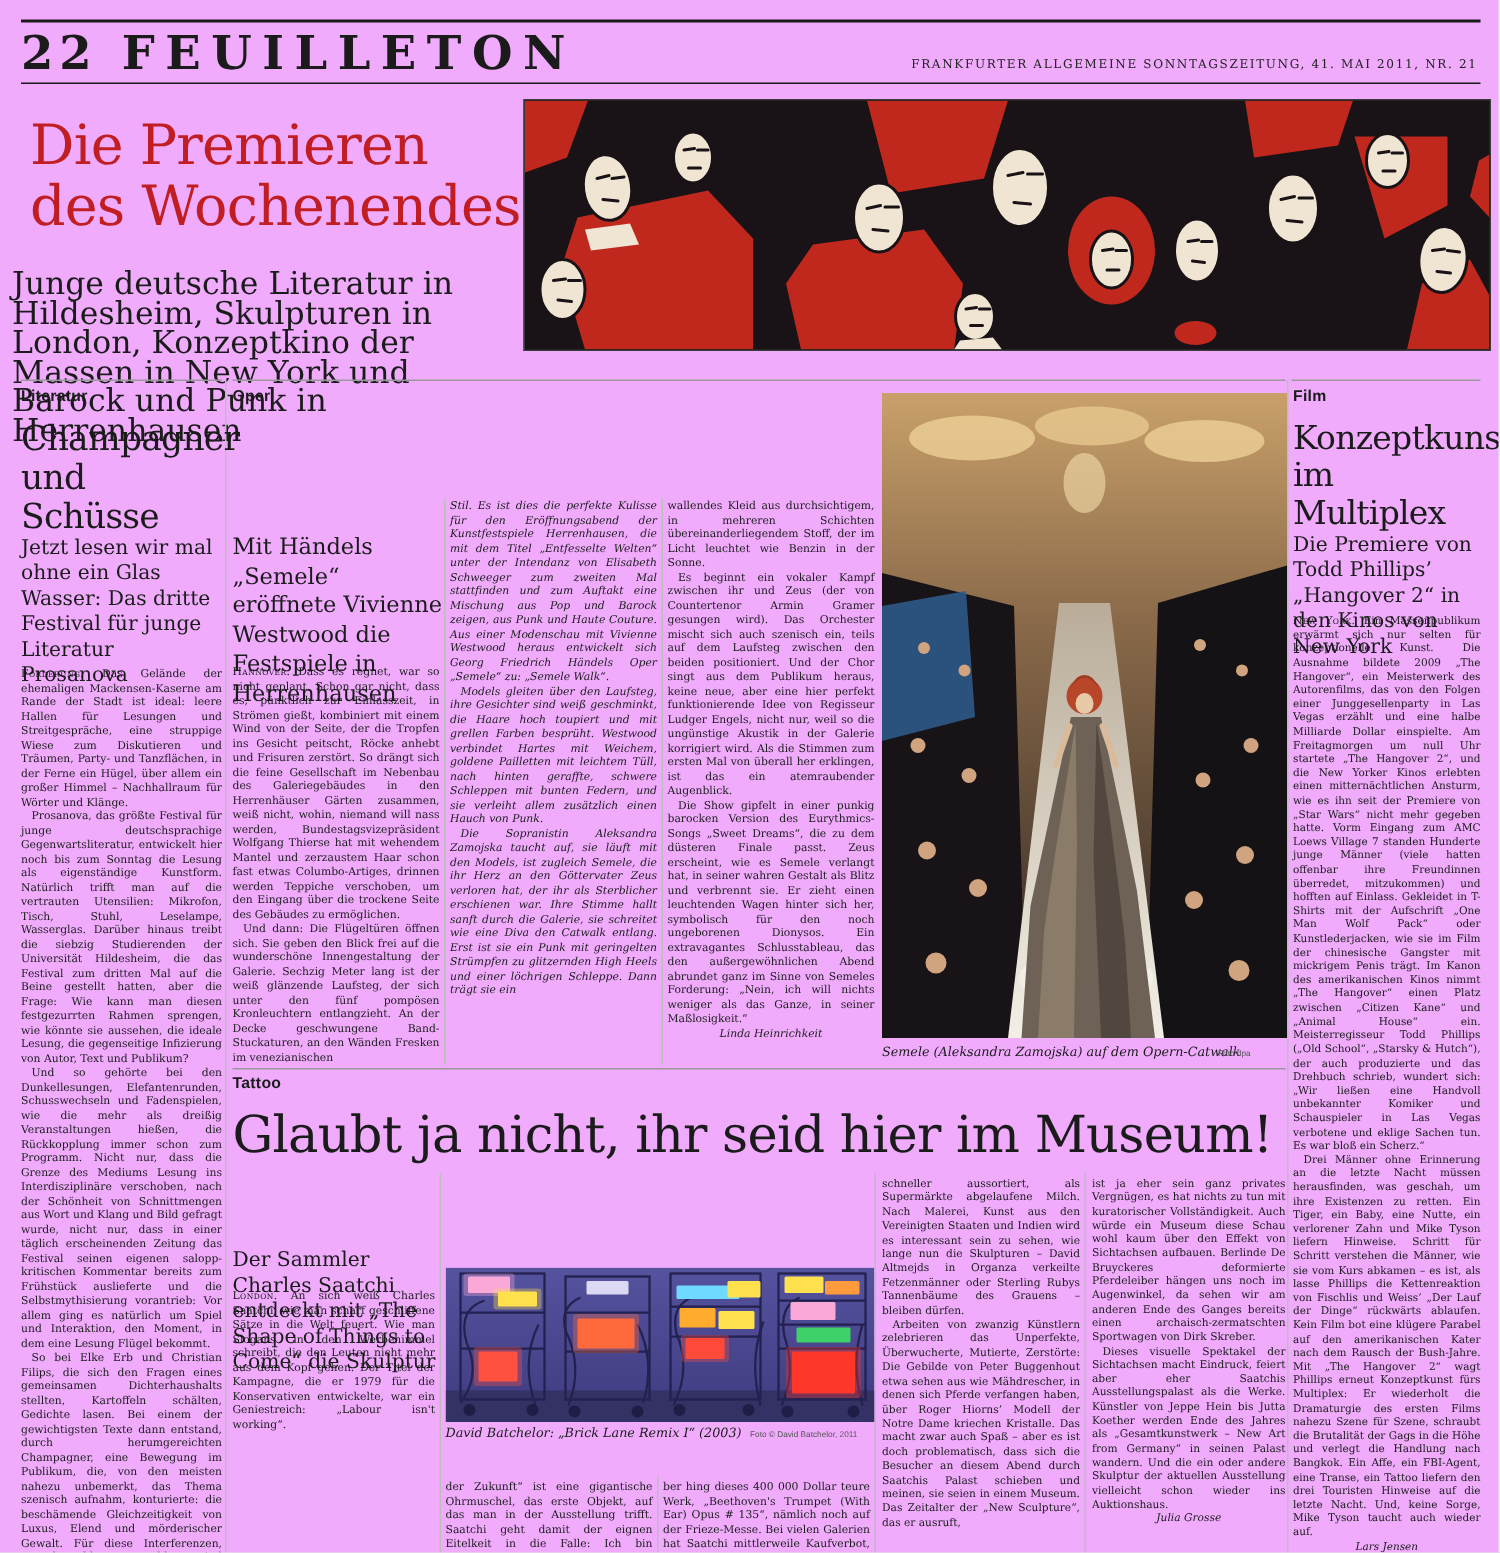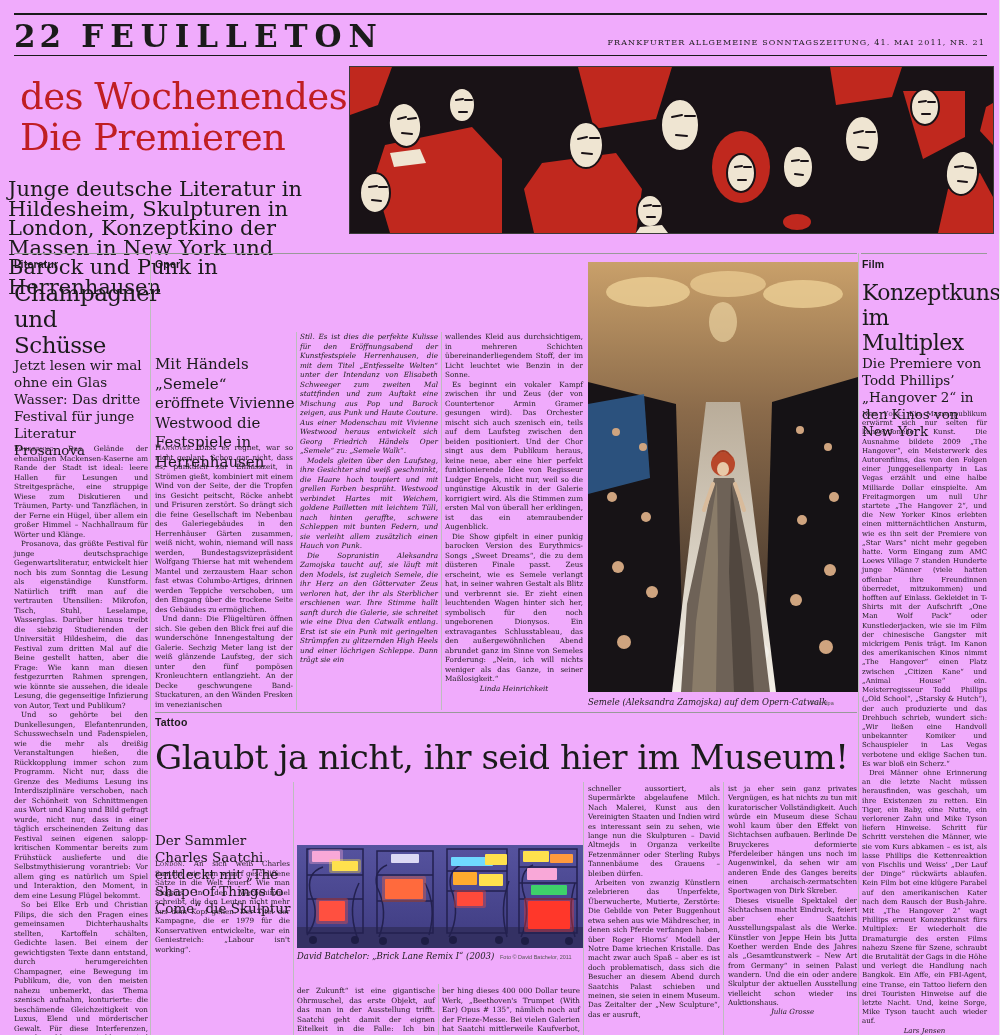--- a/index.html
+++ b/index.html
@@ -36,22 +36,22 @@
 <div id="page">
 
   <div class="hr" style="left:14px;top:13px;width:973px;height:2px;"></div>
   <div class="pagenum-row">
     <span class="pagenum">22</span><span class="sectionname">FEUILLETON</span>
   </div>
   <div class="masthead">FRANKFURTER ALLGEMEINE SONNTAGSZEITUNG, 41. MAI 2011, NR. 21</div>
   <div class="hr" style="left:14px;top:55px;width:973px;height:1px;"></div>
 
   <div class="lead-title red">
+    <div>Die Premieren</div>
     <div>des Wochenendes</div>
-    <div>Die Premieren</div>
   </div>
   <div class="lead-sub">Junge deutsche Literatur in Hildesheim, Skulpturen in London, Konzeptkino der Massen in New York und Barock und Punk in Herrenhausen</div>
 
   <div class="banner photo">
     <svg width="643" height="166" viewBox="0 0 643 166" xmlns="http://www.w3.org/2000/svg">
       <rect width="643" height="166" fill="#191216"></rect>
       <g fill="#c0281e">
         <polygon points="0,0 42,0 28,38 0,48"></polygon>
         <path d="M35,78 L122,60 152,92 152,166 40,166 24,112 Z"></path>
         <path d="M192,96 L266,86 292,122 286,166 184,166 174,122 Z"></path>

